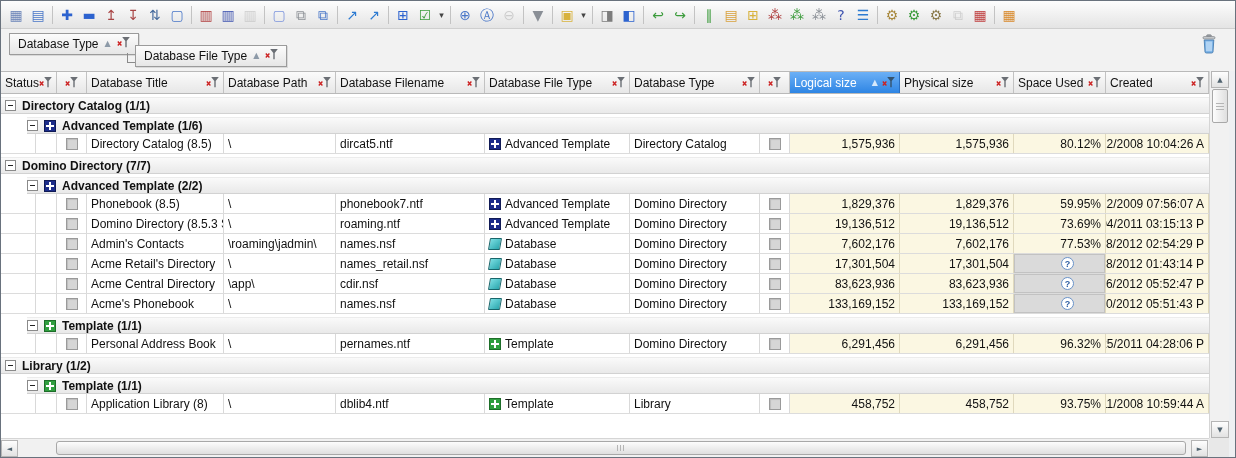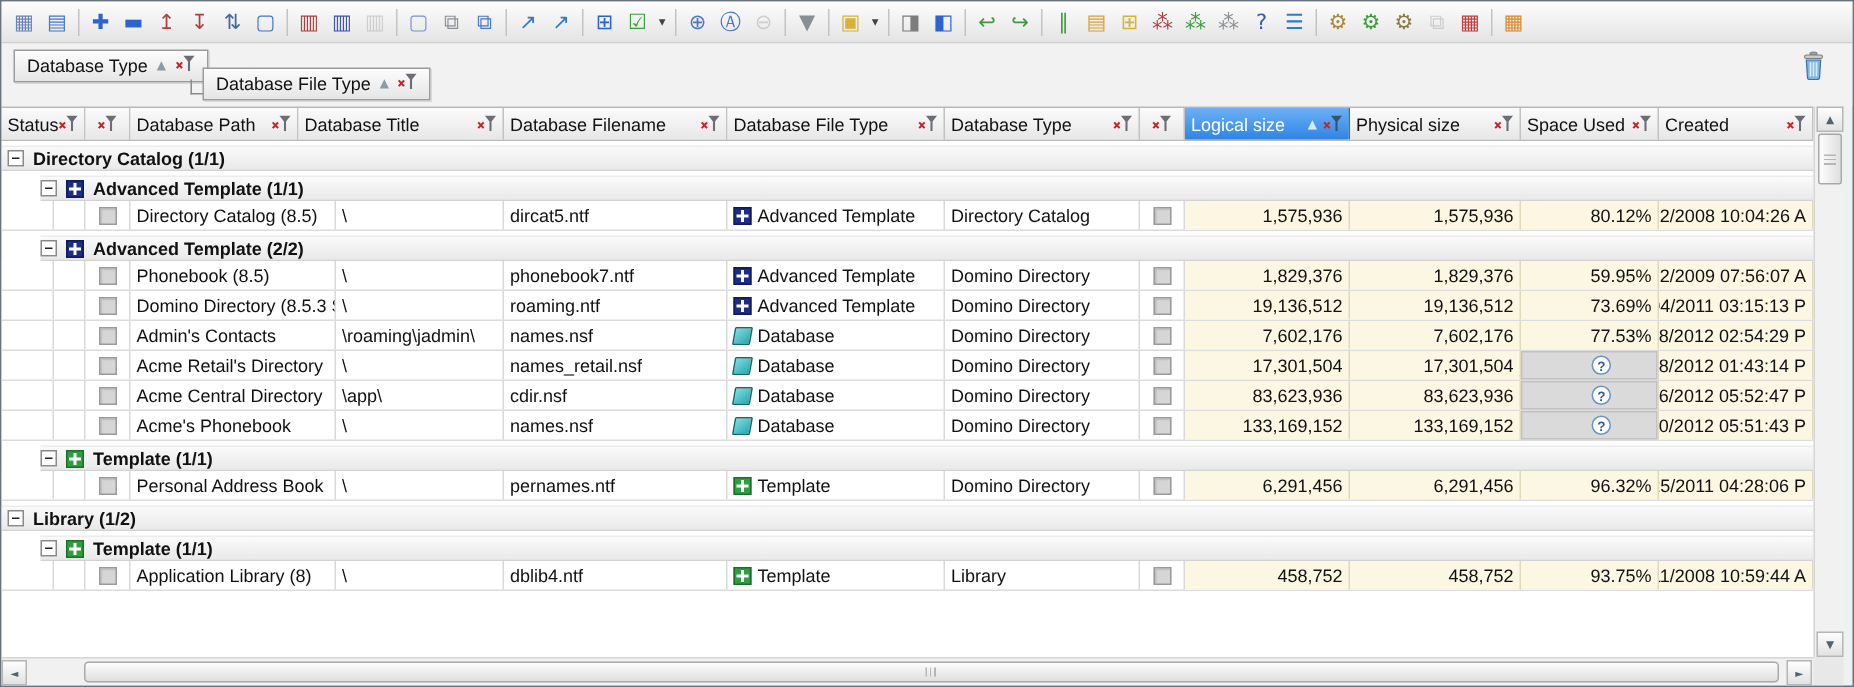--- a/index.html
+++ b/index.html
@@ -294,31 +294,31 @@
           </span>
         </div>
       <div class="hc c1 nolabel">
           <span class="ficon">
             <svg width="13" height="11" viewBox="0 0 13 11">
               <path d="M5.2 0 L12.8 0 L9.7 4 L9.7 10.3 L8.3 10.3 L8.3 4 Z" fill="#6b6f75"></path>
               <path d="M0.8 4.6 L4.4 8.4 M0.8 8.4 L4.4 4.6" stroke="#cc2222" stroke-width="1.4"></path>
             </svg>
           </span>
         </div>
+      <div class="hc c2">
+          <span class="hl">Database Title</span>
+          <span class="ficon">
+            <svg width="13" height="11" viewBox="0 0 13 11">
+              <path d="M5.2 0 L12.8 0 L9.7 4 L9.7 10.3 L8.3 10.3 L8.3 4 Z" fill="#6b6f75"></path>
+              <path d="M0.8 4.6 L4.4 8.4 M0.8 8.4 L4.4 4.6" stroke="#cc2222" stroke-width="1.4"></path>
+            </svg>
+          </span>
+        </div>
       <div class="hc c3">
           <span class="hl">Database Path</span>
-          <span class="ficon">
-            <svg width="13" height="11" viewBox="0 0 13 11">
-              <path d="M5.2 0 L12.8 0 L9.7 4 L9.7 10.3 L8.3 10.3 L8.3 4 Z" fill="#6b6f75"></path>
-              <path d="M0.8 4.6 L4.4 8.4 M0.8 8.4 L4.4 4.6" stroke="#cc2222" stroke-width="1.4"></path>
-            </svg>
-          </span>
-        </div>
-      <div class="hc c2">
-          <span class="hl">Database Title</span>
           <span class="ficon">
             <svg width="13" height="11" viewBox="0 0 13 11">
               <path d="M5.2 0 L12.8 0 L9.7 4 L9.7 10.3 L8.3 10.3 L8.3 4 Z" fill="#6b6f75"></path>
               <path d="M0.8 4.6 L4.4 8.4 M0.8 8.4 L4.4 4.6" stroke="#cc2222" stroke-width="1.4"></path>
             </svg>
           </span>
         </div>
       <div class="hc c4">
           <span class="hl">Database Filename</span>
           <span class="ficon">
@@ -394,21 +394,21 @@
     </div>
 
     <div class="gbody">
         <div class="row group1">
     <span class="expander"></span>
     <span class="glabel">Directory Catalog (1/1)</span>
   </div>
         <div class="row group2">
     <span class="expander"></span>
     <span class="gicon ft ft-advanced-template"></span>
-    <span class="glabel">Advanced Template (1/1)</span>
+    <span class="glabel">Advanced Template (1/6)</span>
   </div>
         <div class="row data">
     <span class="cell c0"></span>
     <span class="cell c1 center">
             <span class="checkbox"></span>
           </span>
     <span class="cell c2">
             <span class="cv cv-title">Directory Catalog (8.5)</span>
           </span>
     <span class="cell c3">
@@ -432,20 +432,24 @@
           </span>
     <span class="cell c9 val num">
             <span class="cv cv-physical">1,575,936</span>
           </span>
     <span class="cell c10 val num">
             <span class="cv cv-space">80.12%</span>
           </span>
     <span class="cell c11 val num">
             <span class="cv cv-created">12/2008 10:04:26 A</span>
           </span>
+  </div>
+        <div class="row group1">
+    <span class="expander"></span>
+    <span class="glabel">Domino Directory (7/7)</span>
   </div>
         <div class="row group2">
     <span class="expander"></span>
     <span class="gicon ft ft-advanced-template"></span>
     <span class="glabel">Advanced Template (2/2)</span>
   </div>
         <div class="row data">
     <span class="cell c0"></span>
     <span class="cell c1 center">
             <span class="checkbox"></span>

